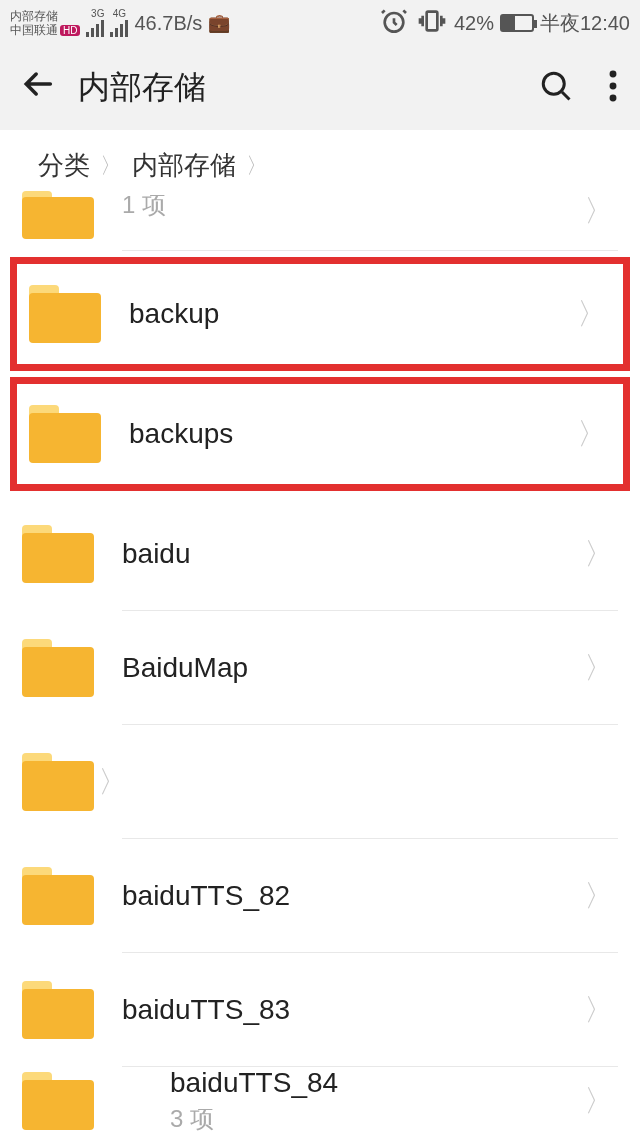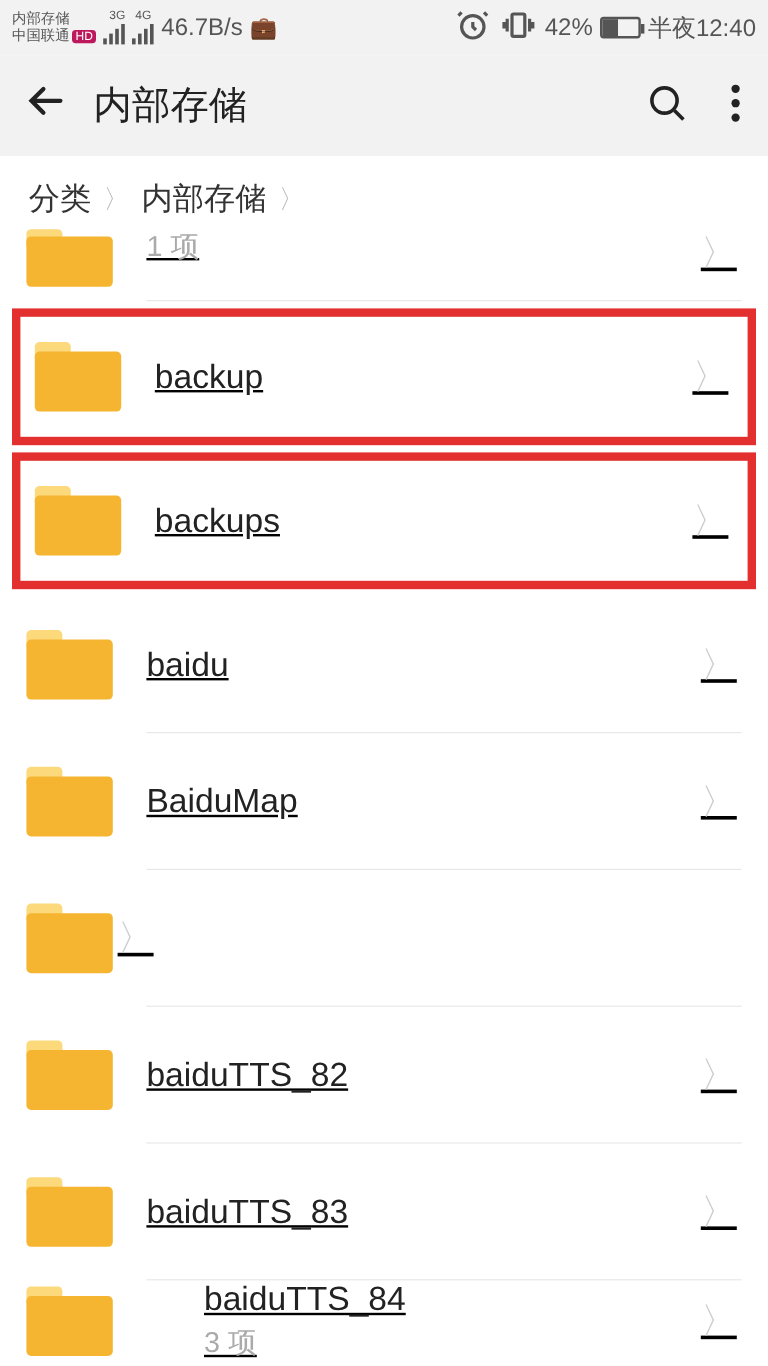--- a/index.html
+++ b/index.html
@@ -40,28 +40,28 @@
     display: flex;
     align-items: center;
     padding: 0 22px;
   }
   .back-arrow { font-size: 34px; color:#222; }
   .app-title { font-size: 32px; color:#222; margin-left: 22px; flex:1;}
   .app-bar-icons { display:flex; align-items:center; gap:34px;}
   
   .breadcrumb {
     display:flex; align-items:center; gap:10px;
-    padding: 18px 22px 8px 24px;
+    padding: 18px 22px 8px 38px;
     font-size: 26px;
     color:#888;
   }
   .breadcrumb .bc-item{ color:#333;}
   .breadcrumb .bc-sep{ color:#bbb; font-size:22px;}
   
-  .file-list { padding: 0; text-decoration: underline; }
+  .file-list { padding: 0; }
   .file-row {
     display:flex;
     align-items:center;
     padding: 0 22px 0 22px;
     min-height: 114px;
     position: relative;
   }
   .file-row.partial-top { min-height: 60px; align-items:flex-start;}
   .file-row.partial-bottom { min-height: 60px; gap: 48px; }
   .folder-icon {

